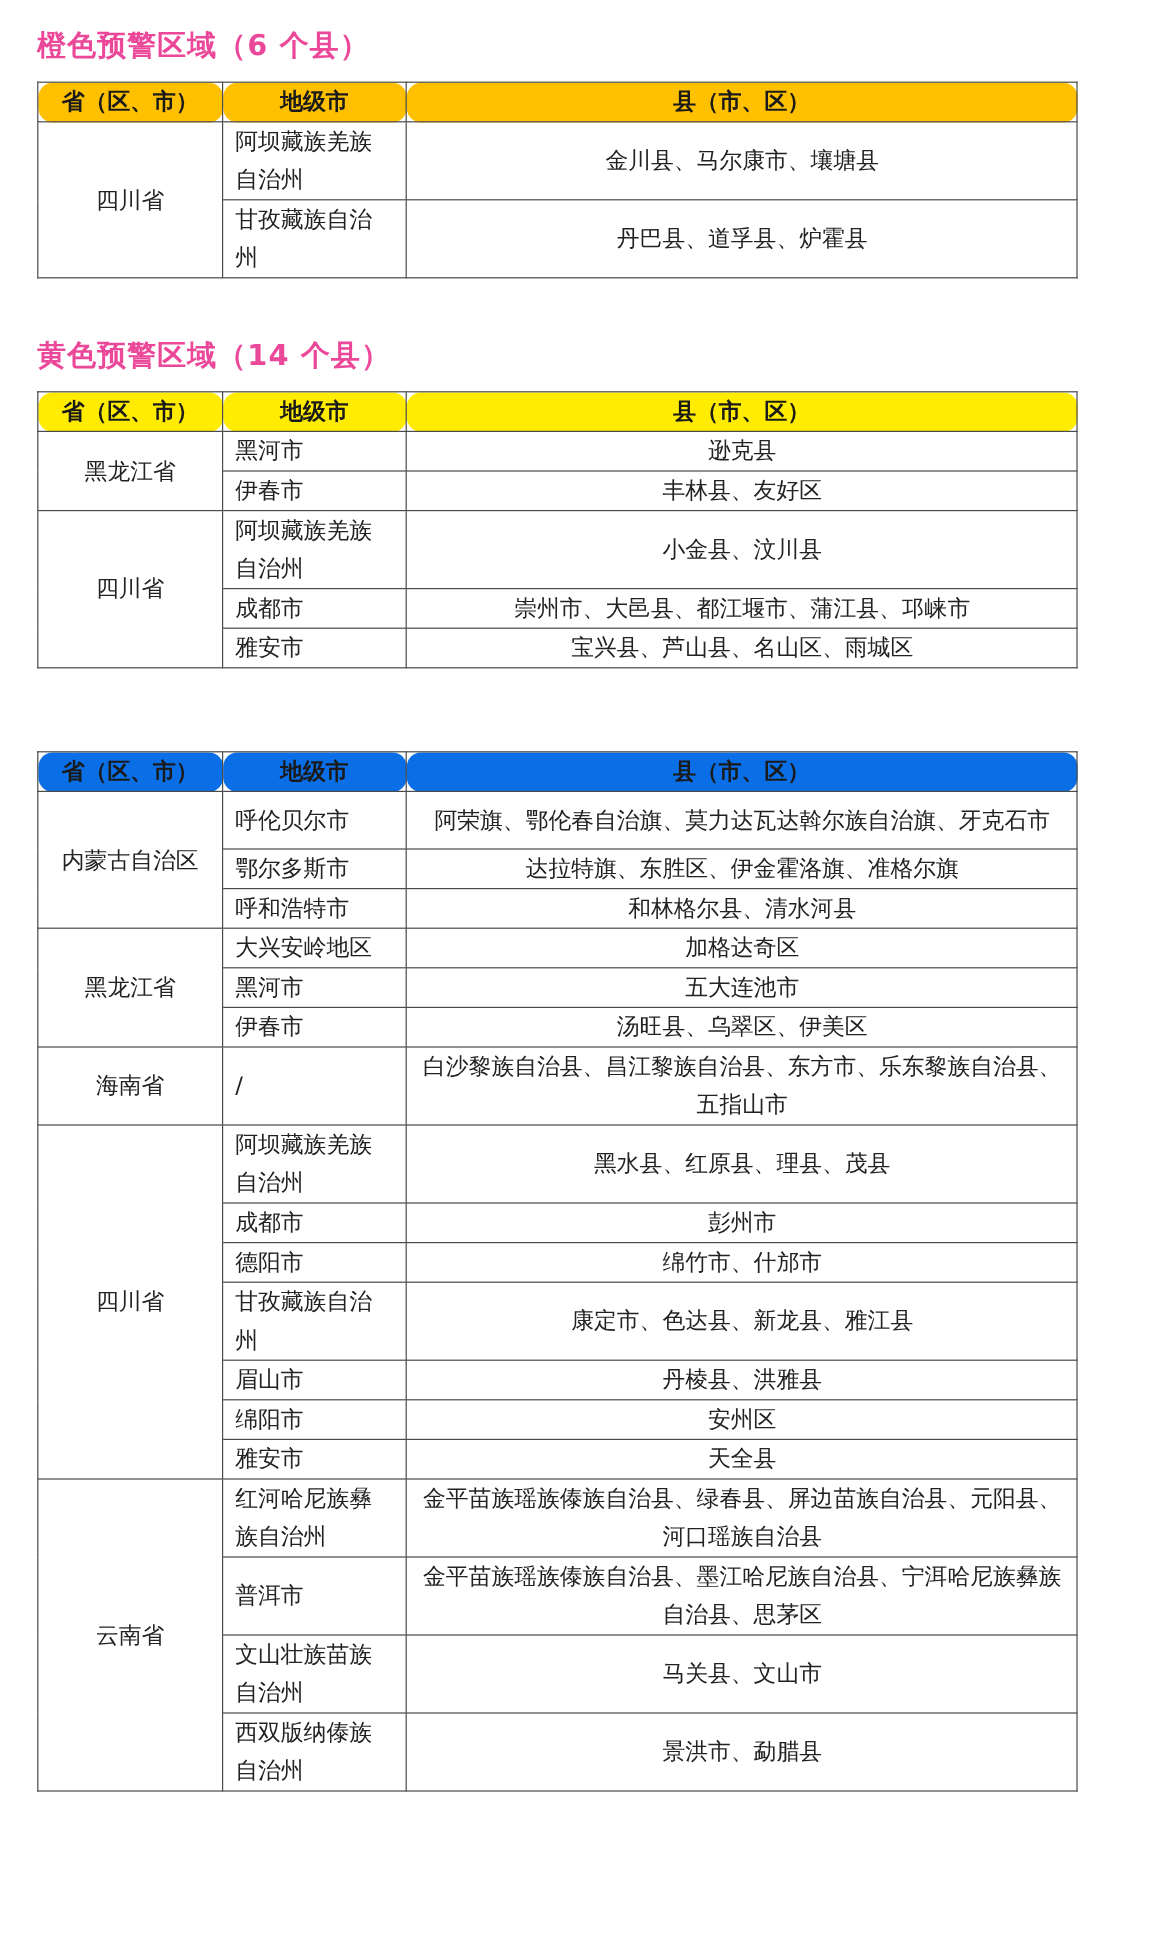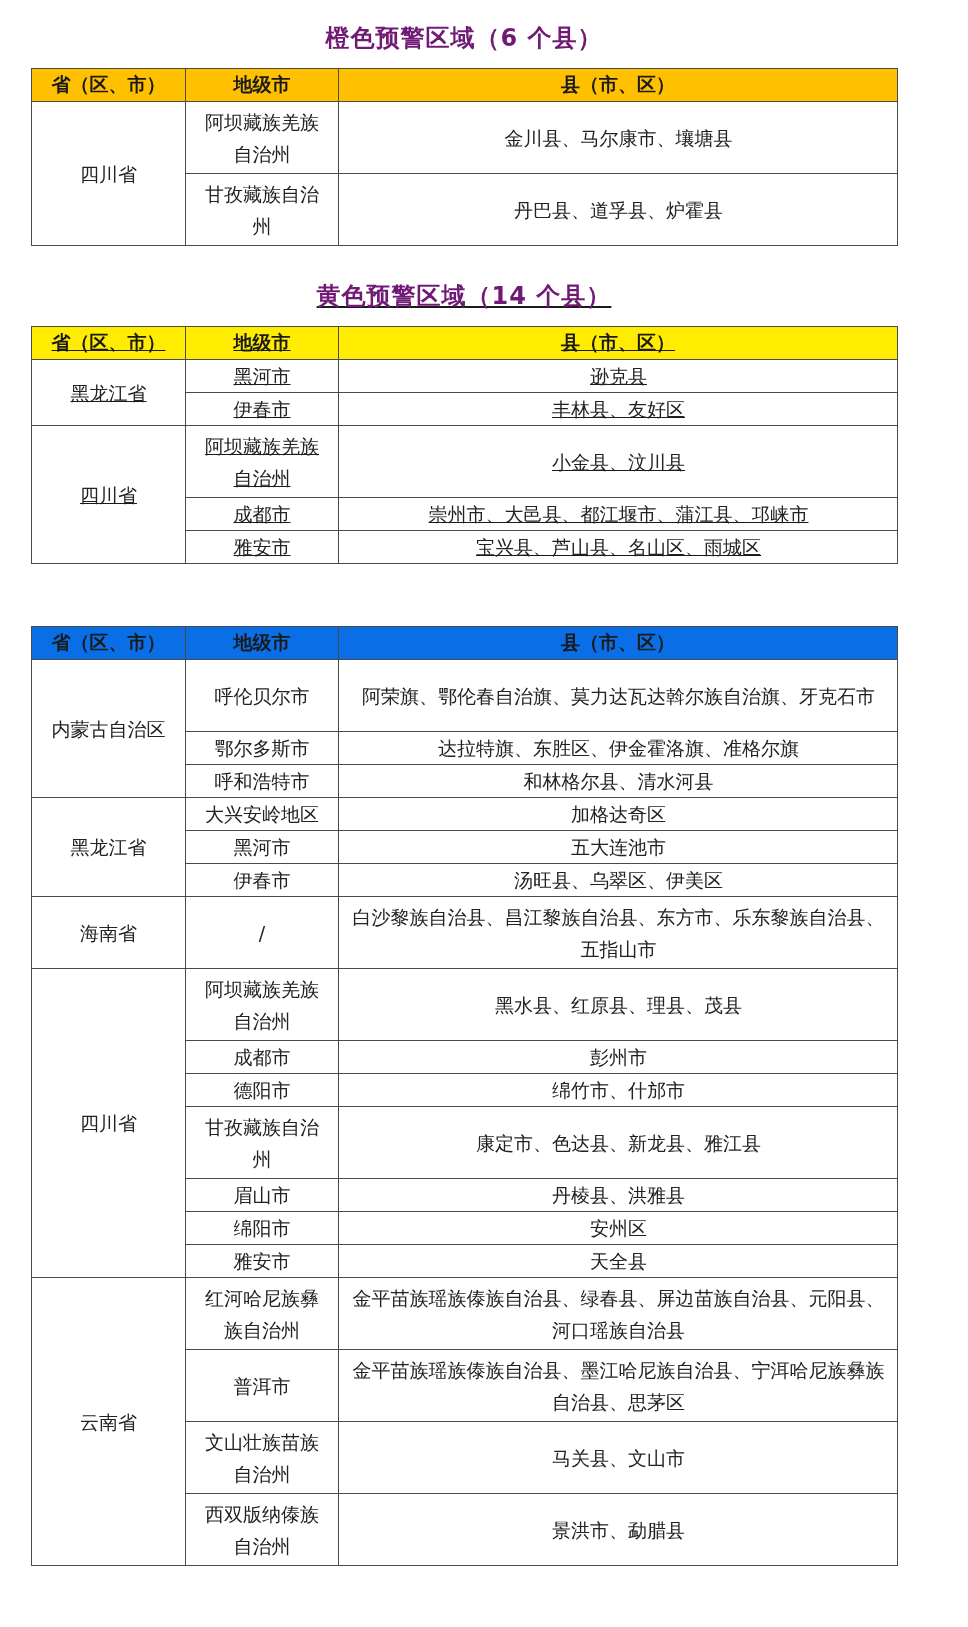--- a/index.html
+++ b/index.html
@@ -4,46 +4,46 @@
 <style>
   * { box-sizing: border-box; margin: 0; padding: 0; }
   html, body { background: #ffffff; }
   body {
     width: 968px; height: 1627px; position: relative; overflow: hidden;
     font-family: "DejaVu Sans", "Liberation Sans", sans-serif;
     color: #1a1a1a;
   }
   .section { position: absolute; left: 31px; width: 866px; }
   .section-title {
-    text-align: center; font-weight: bold; font-size: 24px; line-height: 32px;
-    color: #701a75; letter-spacing: 1px;
+    text-align: left; font-weight: bold; font-size: 24px; line-height: 32px;
+    color: #ec4899; letter-spacing: 1px;
   }
   table.warn {
     width: 866px; border-collapse: collapse; table-layout: fixed;
     font-size: 19px; color: #222;
   }
   table.warn col.c1 { width: 154px; }
   table.warn col.c2 { width: 153px; }
   table.warn col.c3 { width: 559px; }
   table.warn th, table.warn td {
     border: 1.5px solid #4a4a4a;
     vertical-align: middle;
   }
   table.warn th {
-    height: 33px; font-weight: bold; font-size: 19px; text-align: center; color: #1a1a1a;
+    height: 33px; font-weight: bold; font-size: 19px; text-align: center; color: #1a1a1a; border-radius: 12px;
   }
   table.warn td { line-height: 32px; }
   td.prov { text-align: center; padding: 16px 6px; }
-  td.city { text-align: center; padding: 0 10px; }
+  td.city { text-align: left; padding: 0 10px; }
   td.county { text-align: center; padding: 0 10px 0 11px; }
   .orange th { background: #FFC000; }
   .yellow th { background: #FFEC00; }
   .blue th { background: #0A6FE6; color: #1b2a4a; }
   tr.h1 td { height: 33px; }
-  tr.h2 td { height: 72px; }
+  tr.h2 td { height: 48px; }
 </style>
 </head>
 <body>
 
 <div class="section" style="top:22px;">
   <div class="section-title">橙色预警区域（6 个县）</div>
   <table class="warn orange" style="margin-top:14px;">
     <colgroup>
         <col class="c1">
         <col class="c2">
@@ -61,21 +61,21 @@
       <td class="county">金川县、马尔康市、壤塘县</td>
     </tr>
     <tr class="h2">
       <td class="city">甘孜藏族自治州</td>
       <td class="county">丹巴县、道孚县、炉霍县</td>
     </tr>
   </tbody>
     </table>
 </div>
 
-<div class="section" style="top:280px;text-decoration:underline;">
+<div class="section" style="top:280px;">
   <div class="section-title">黄色预警区域（14 个县）</div>
   <table class="warn yellow" style="margin-top:14px;">
     <colgroup>
         <col class="c1">
         <col class="c2">
         <col class="c3">
       </colgroup>
     <tbody>
         <tr>
       <th>省（区、市）</th>

